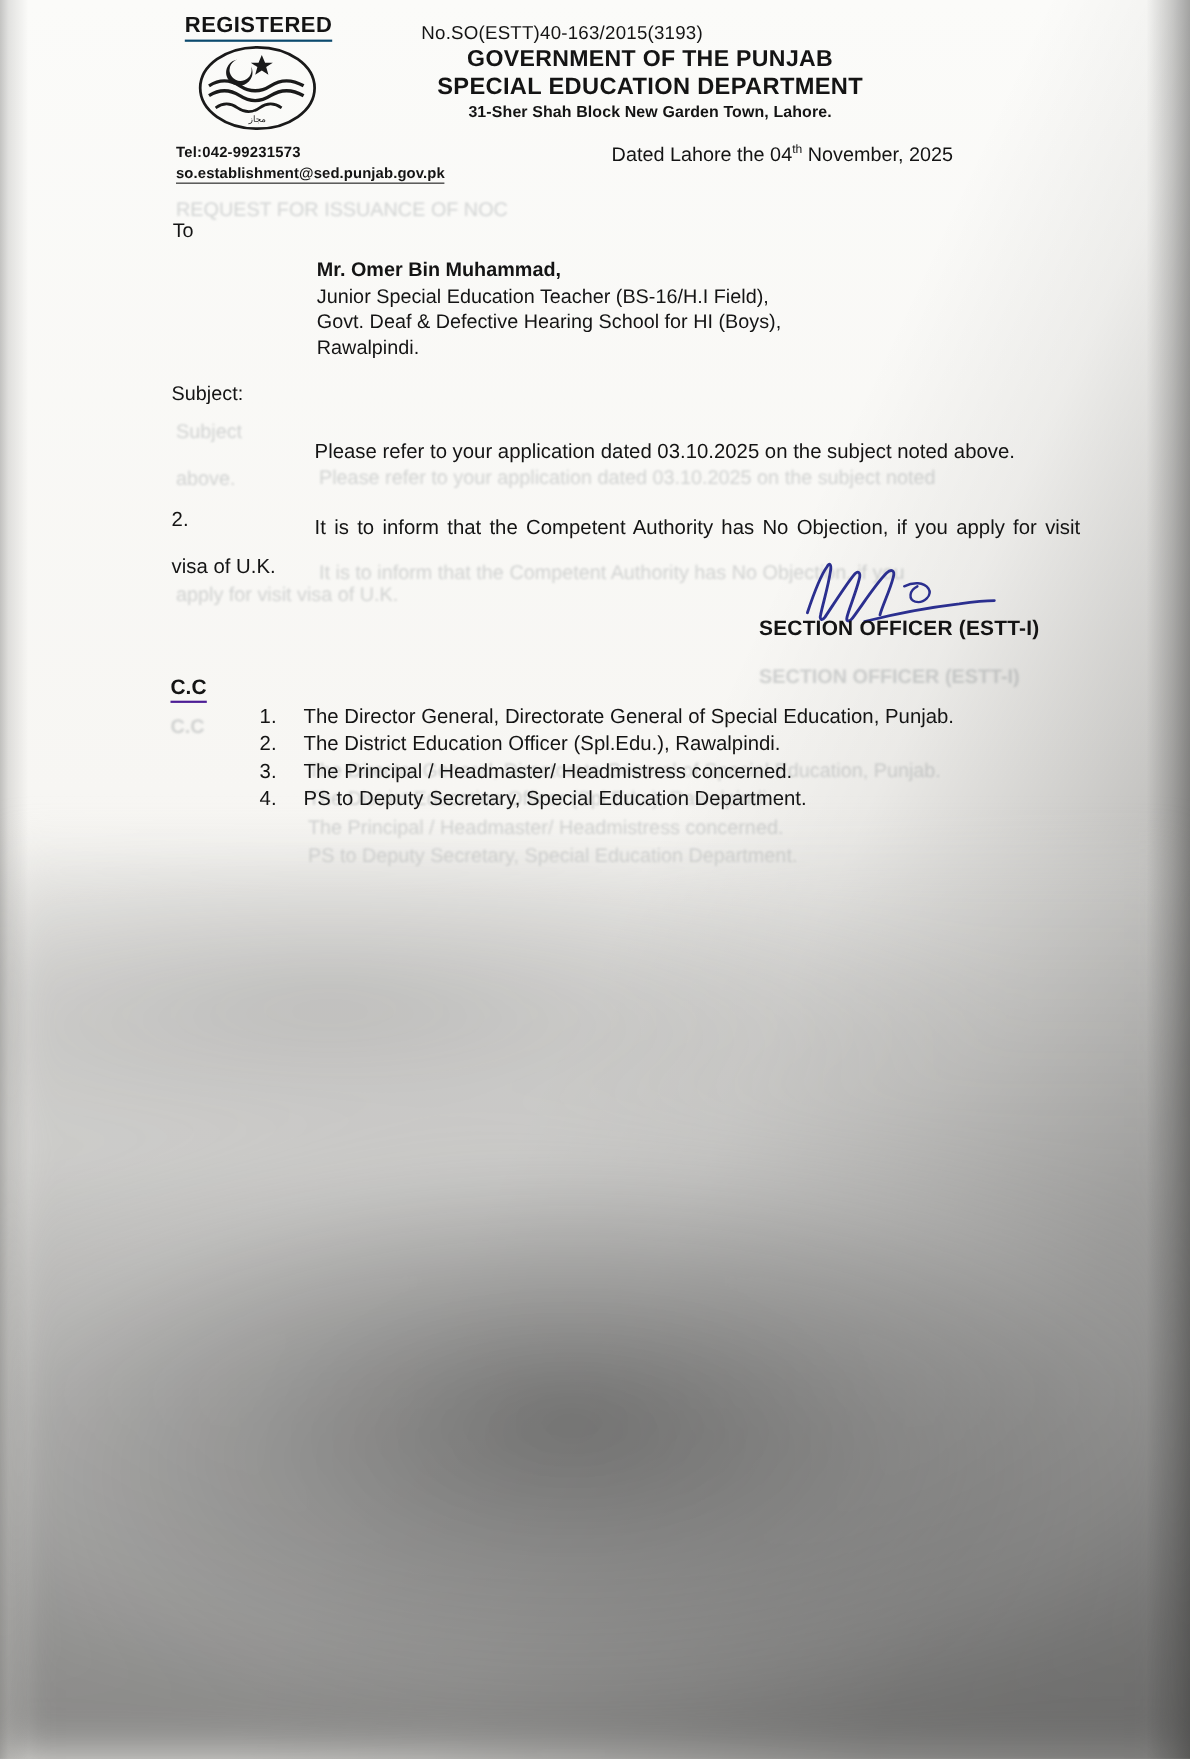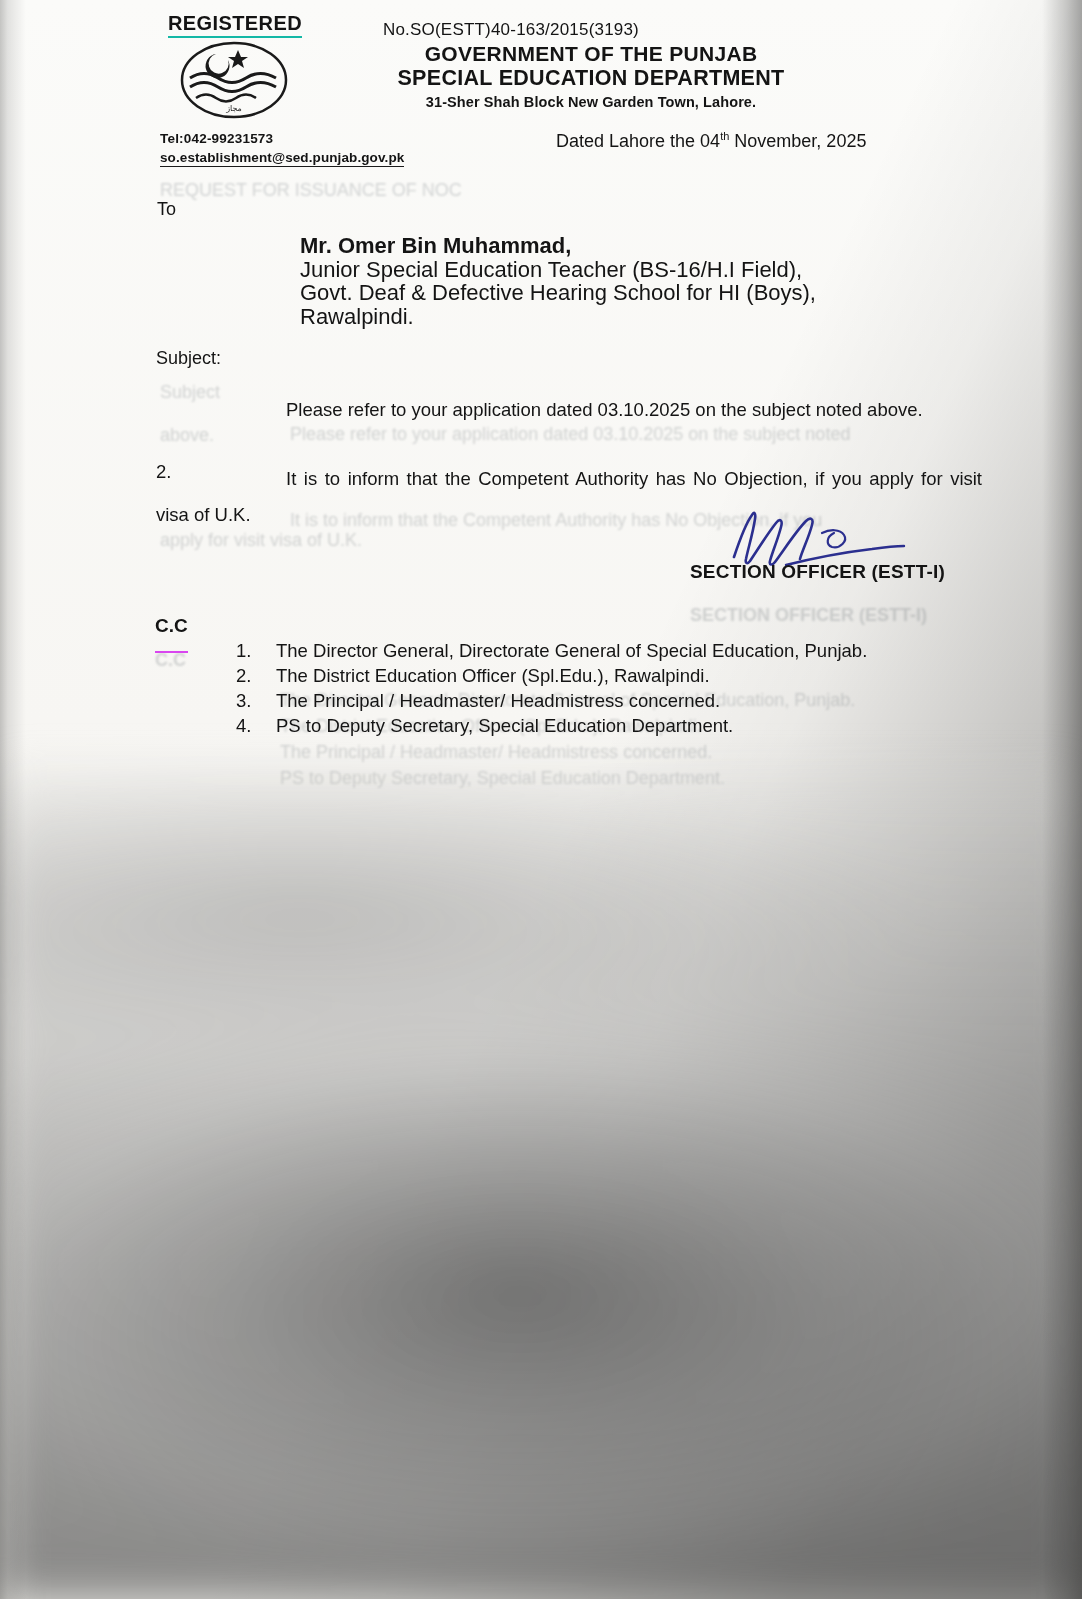--- a/index.html
+++ b/index.html
@@ -68,21 +68,21 @@
   }
 
   .content { position: absolute; left: 0; top: 0; width: 1082px; height: 1599px; }
 
   .registered {
     position: absolute;
     left: 168px; top: 12px;
     font-weight: bold;
     font-size: 20px;
     letter-spacing: 0.4px;
-    border-bottom: 2px solid #14b8a6;
+    border-bottom: 2px solid #0c4a6e;
     padding-bottom: 1px;
   }
   .crest {
     position: absolute;
     left: 176px; top: 38px;
     width: 116px; height: 82px;
   }
   .tel {
     position: absolute;
     left: 160px; top: 131px;
@@ -150,23 +150,22 @@
   .dated sup { font-size: 11px; }
 
   .to-label {
     position: absolute;
     left: 157px; top: 199px;
     font-size: 18px;
   }
   .addr {
     position: absolute;
     left: 288px; top: 234px;
-    font-size: 22px;
+    font-size: 18px;
     line-height: 23.5px;
-    margin-left: 12px;
   }
   .addr .nm { font-weight: bold; }
 
   .subj-label {
     position: absolute;
     left: 156px; top: 348px;
     font-size: 18px;
   }
   .subj-text {
     position: absolute;
@@ -214,22 +213,22 @@
     font-size: 19px;
     font-weight: bold;
     letter-spacing: 0.2px;
   }
 
   .cc-label {
     position: absolute;
     left: 155px; top: 615px;
     font-size: 19px;
     font-weight: bold;
-    border-bottom: 2px solid #d946ef;
-    padding-bottom: 14px;
+    border-bottom: 2px solid #4c1d95;
+    padding-bottom: 0;
   }
   .cc-list {
     position: absolute;
     left: 236px; top: 638px;
     font-size: 18.5px;
     line-height: 25px;
   }
   .cc-row { display: flex; }
   .cc-num { width: 40px; }
 

